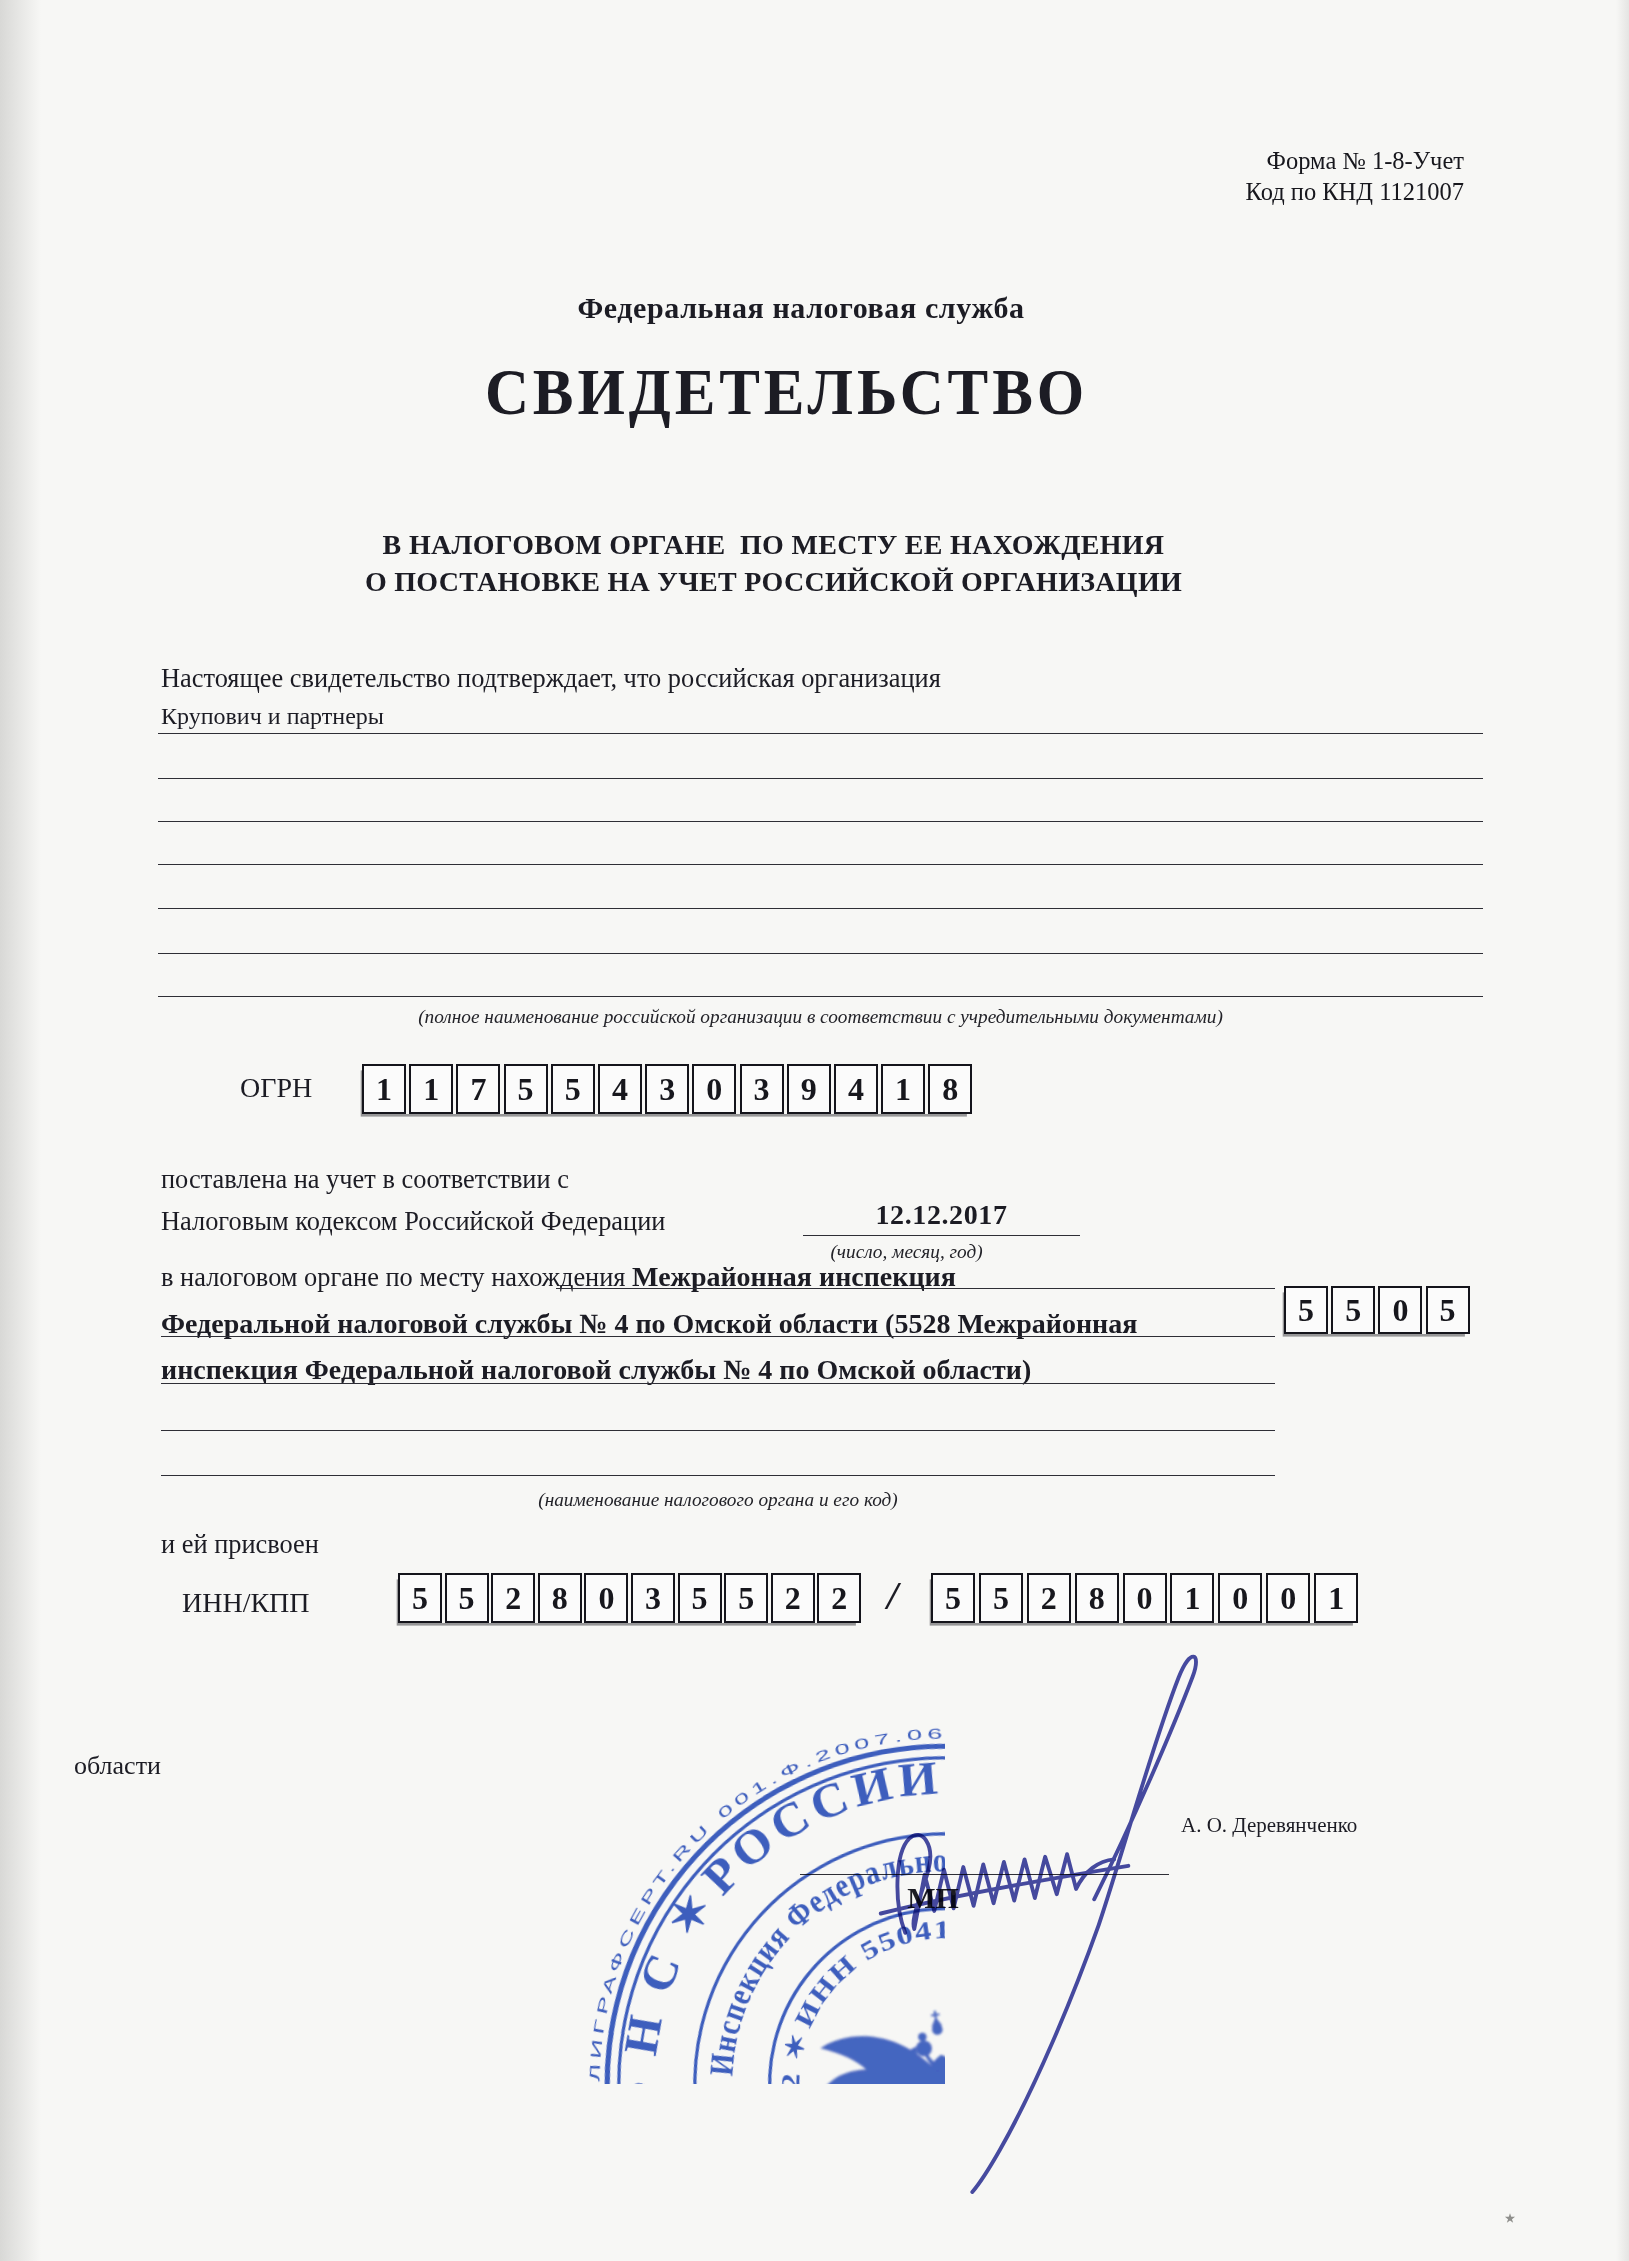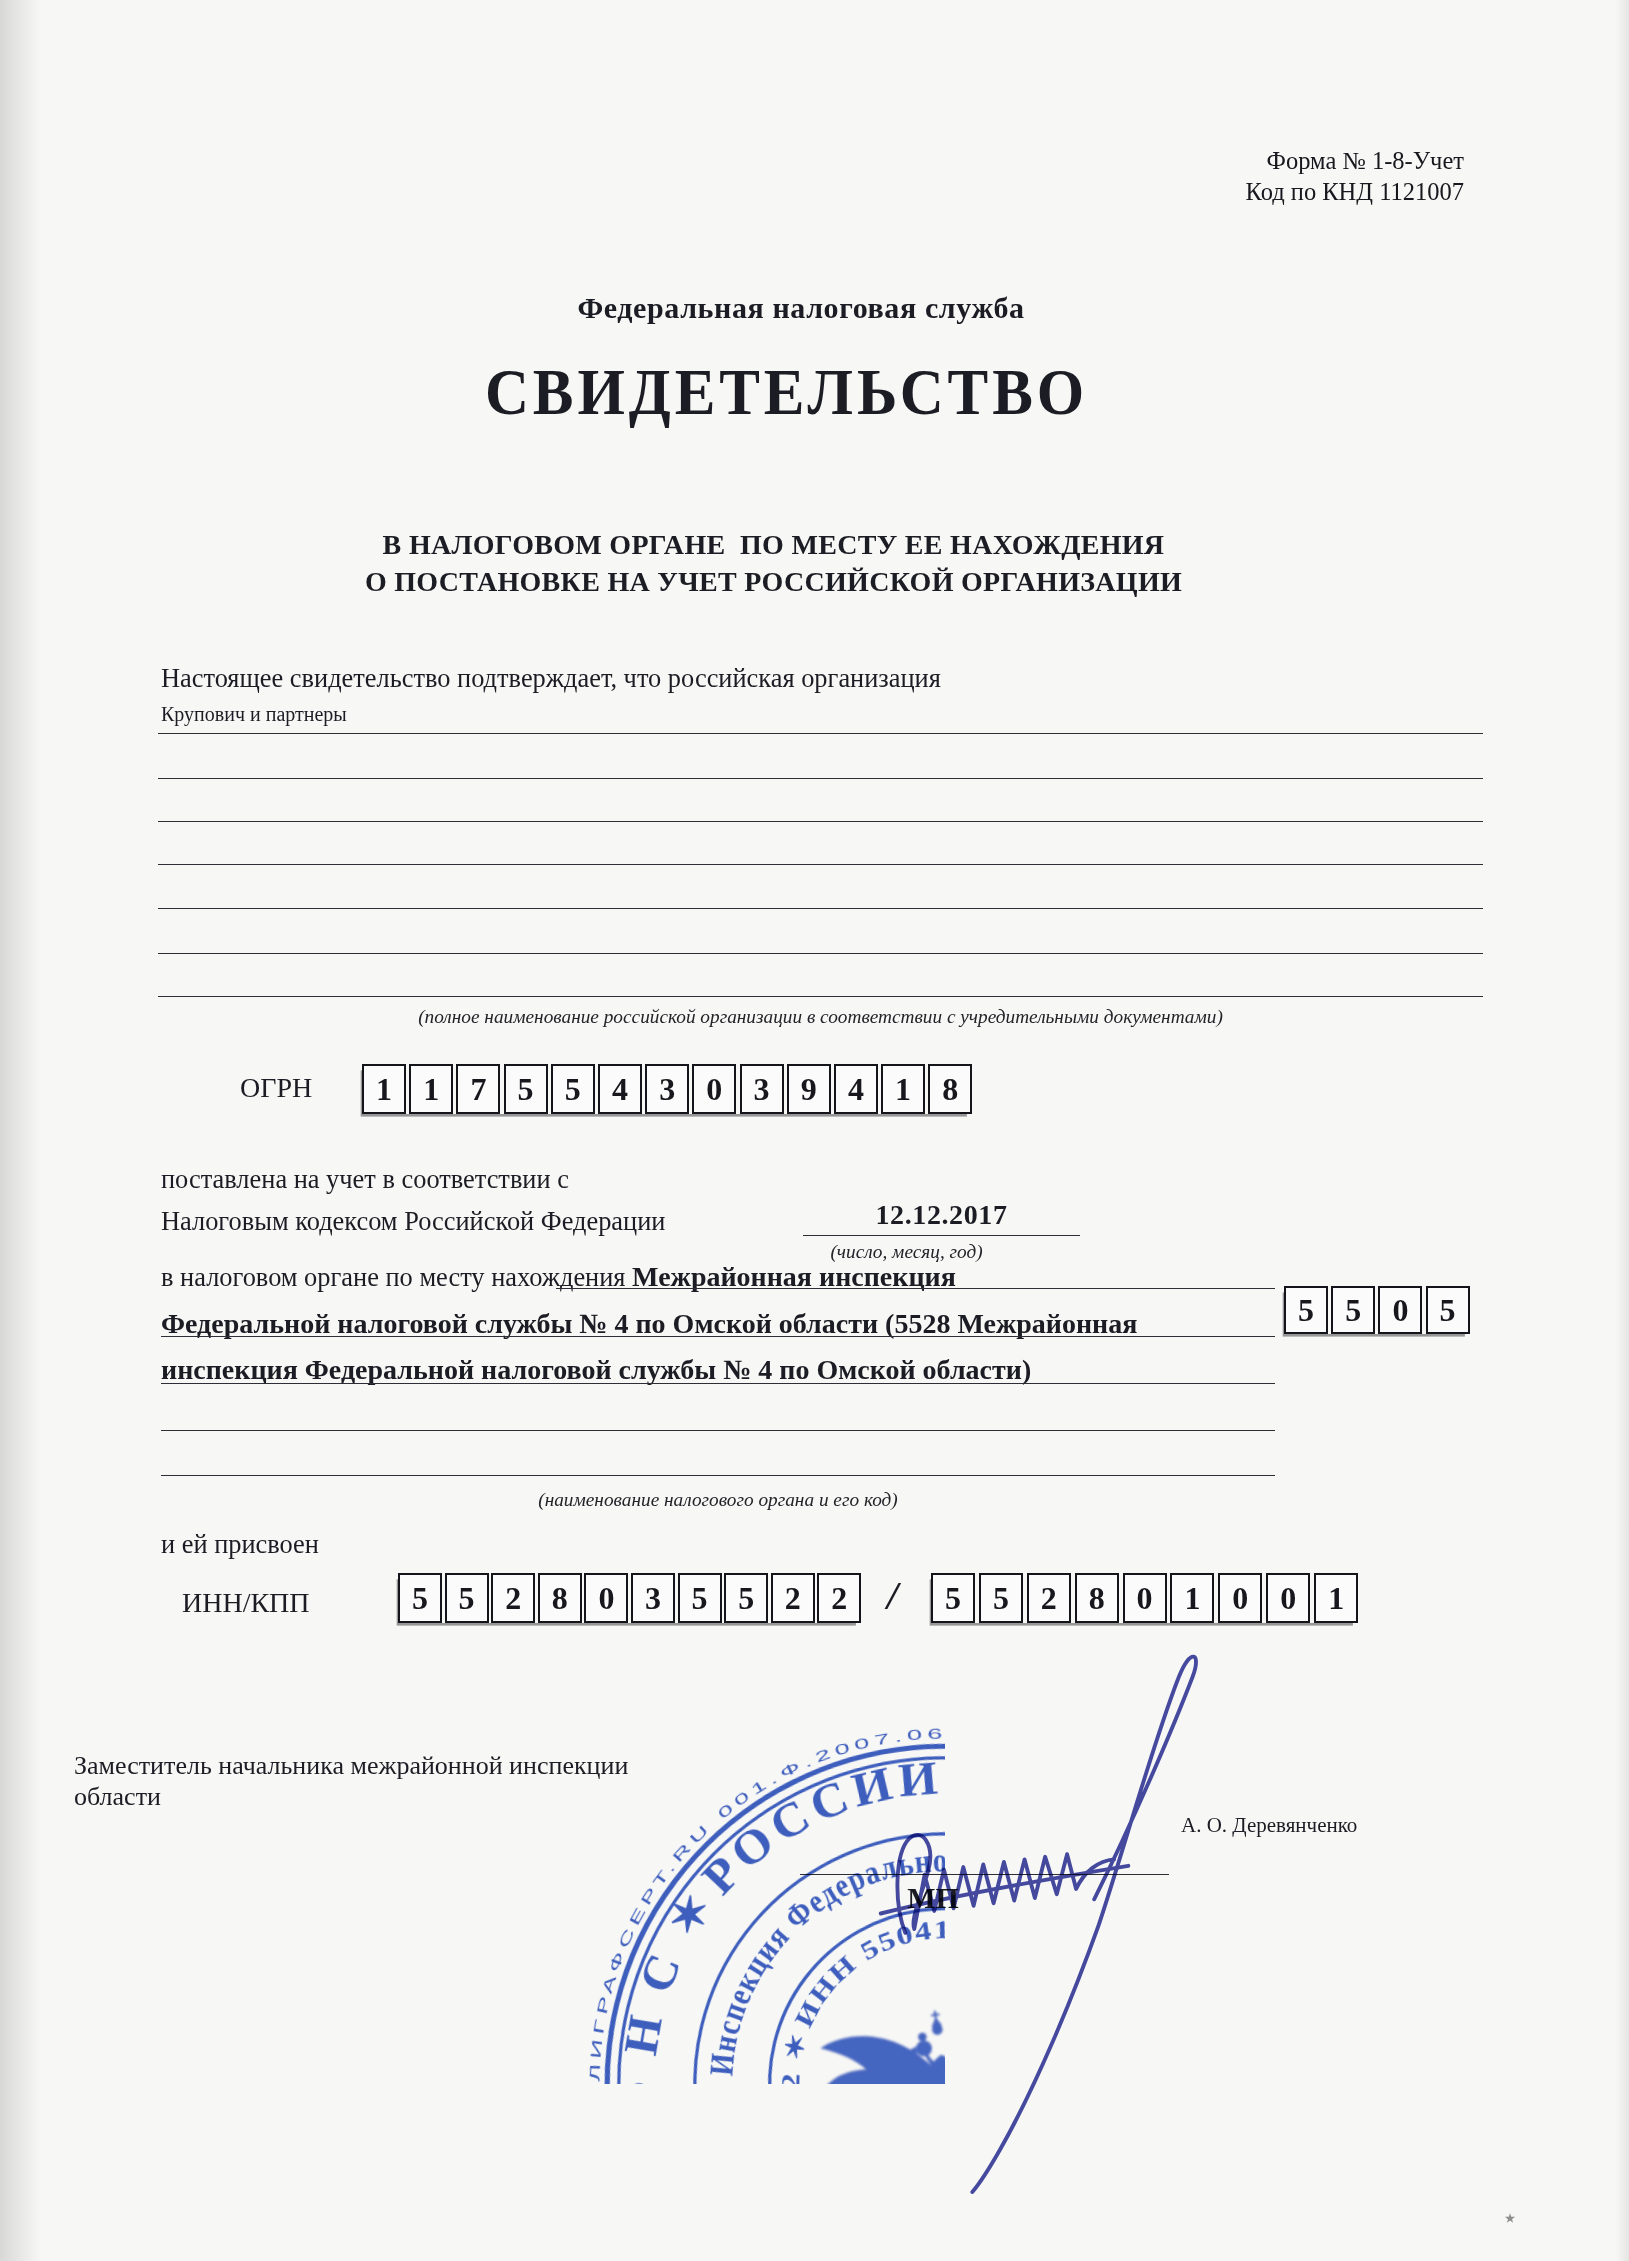--- a/index.html
+++ b/index.html
@@ -12,21 +12,21 @@
   .scan-edge-left{position:absolute;left:0;top:0;width:41px;height:2261px;
     background:linear-gradient(to right,#d8d8d6,rgba(247,247,245,0));}
   .scan-edge-right{position:absolute;right:0;top:0;width:14px;height:2261px;
     background:linear-gradient(to left,#e3e3e1,rgba(247,247,245,0));}
   .abs{position:absolute;}
   .hdr{font-size:24.5px;line-height:1.26;text-align:right;color:#17171d;}
   .agency{font-size:30px;font-weight:700;text-align:center;letter-spacing:0.6px;}
   .bigtitle{font-size:61px;font-weight:700;text-align:center;letter-spacing:3.9px;transform:scaleY(1.06);}
   .subtitle{font-size:28px;font-weight:700;text-align:center;line-height:1.32;letter-spacing:0.3px;}
   .body-t{font-size:26.4px;}
-  .filled{font-size:20px;}
+  .filled{font-size:24px;}
   .cap{font-size:19.3px;font-style:italic;text-align:center;color:#232329;}
   .rule{border-top:1.9px solid #2e2e36;height:0;}
   .boxrow{display:flex;}
   .cell{box-sizing:border-box;width:44px;height:50px;border:2.6px solid #14141b;
     background:rgba(255,255,255,0.55);display:flex;align-items:center;justify-content:center;
     font-size:32px;font-weight:700;color:#17171d;}
   .shadowed{box-shadow:-3.2px 4.5px 0 -1.9px rgba(30,30,38,0.45);}
   .boldline{font-size:28px;font-weight:700;}
   .label{font-size:28px;}
   .sigblock{font-size:26px;line-height:1.18;}
@@ -134,21 +134,20 @@
   <div class="cell">2</div>
   <div class="cell">8</div>
   <div class="cell">0</div>
   <div class="cell">1</div>
   <div class="cell">0</div>
   <div class="cell">0</div>
   <div class="cell">1</div>
 </div>
 
 <div class="abs sigblock" style="top:1751px;left:74px;width:761px;">
-  <div>Заместитель начальника межрайонной инспекции</div>
   <div>области</div>
 </div>
 
 <div class="abs rule" style="top:1874px;left:800px;width:369px;"></div>
 <div class="abs mp" style="top:1881px;left:901px;width:64px;">МП</div>
 <div class="abs name" style="top:1813px;left:1181px;">А. О. Деревянченко</div>
 
 <svg class="abs stamp-svg" style="top:1723px;left:584px;" width="361" height="361" viewBox="-280 -280 280 280">
   <svg x="-280" y="-280" width="560" height="560" viewBox="-280 -280 560 560">
   <defs>

